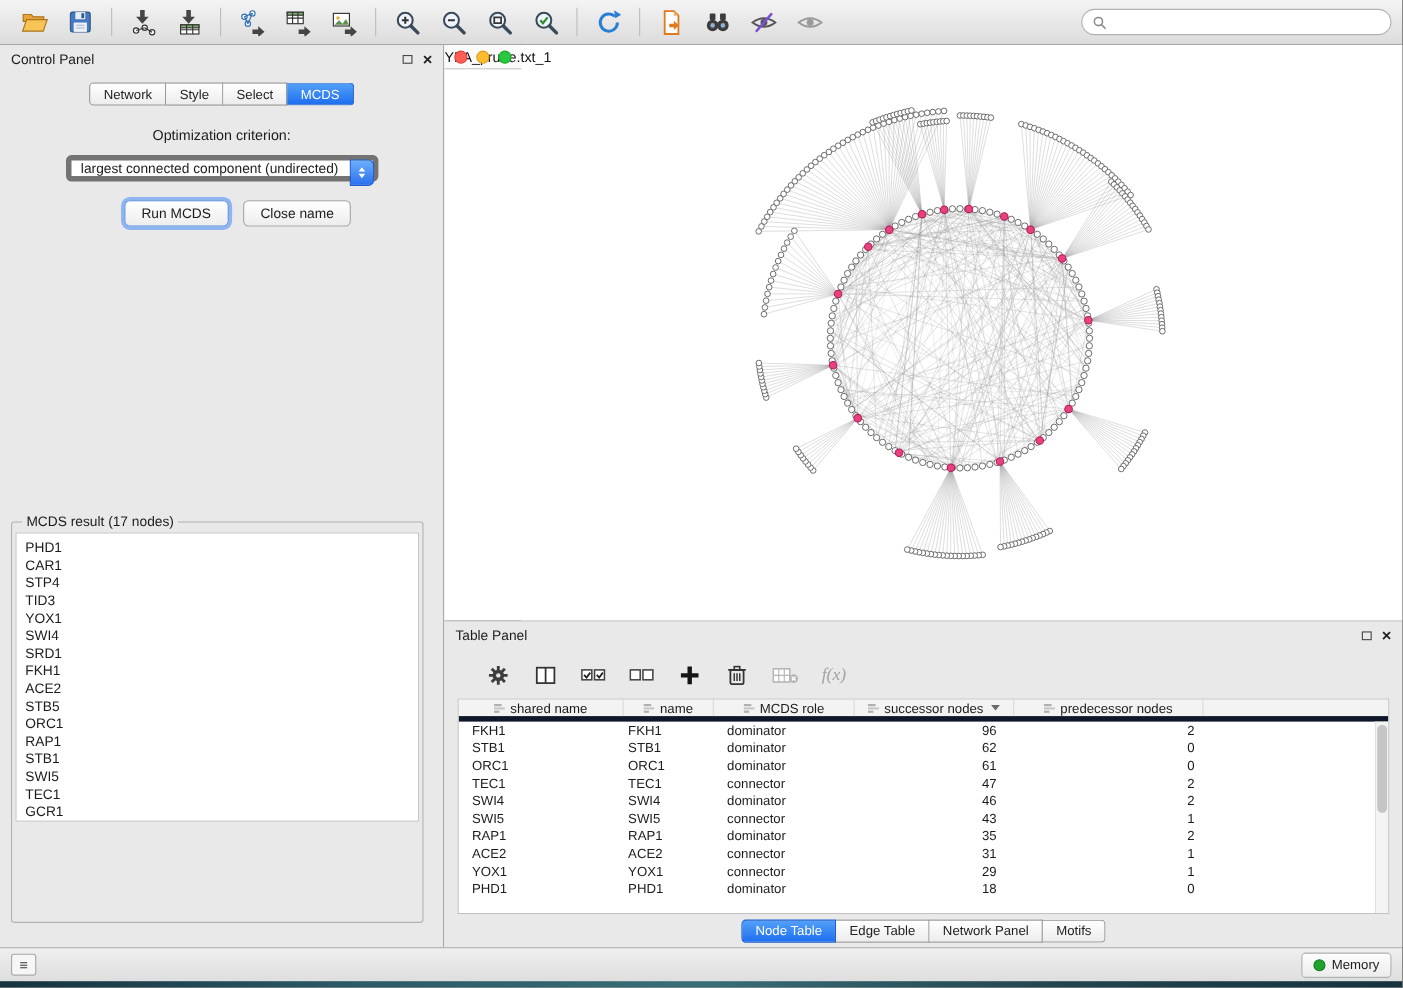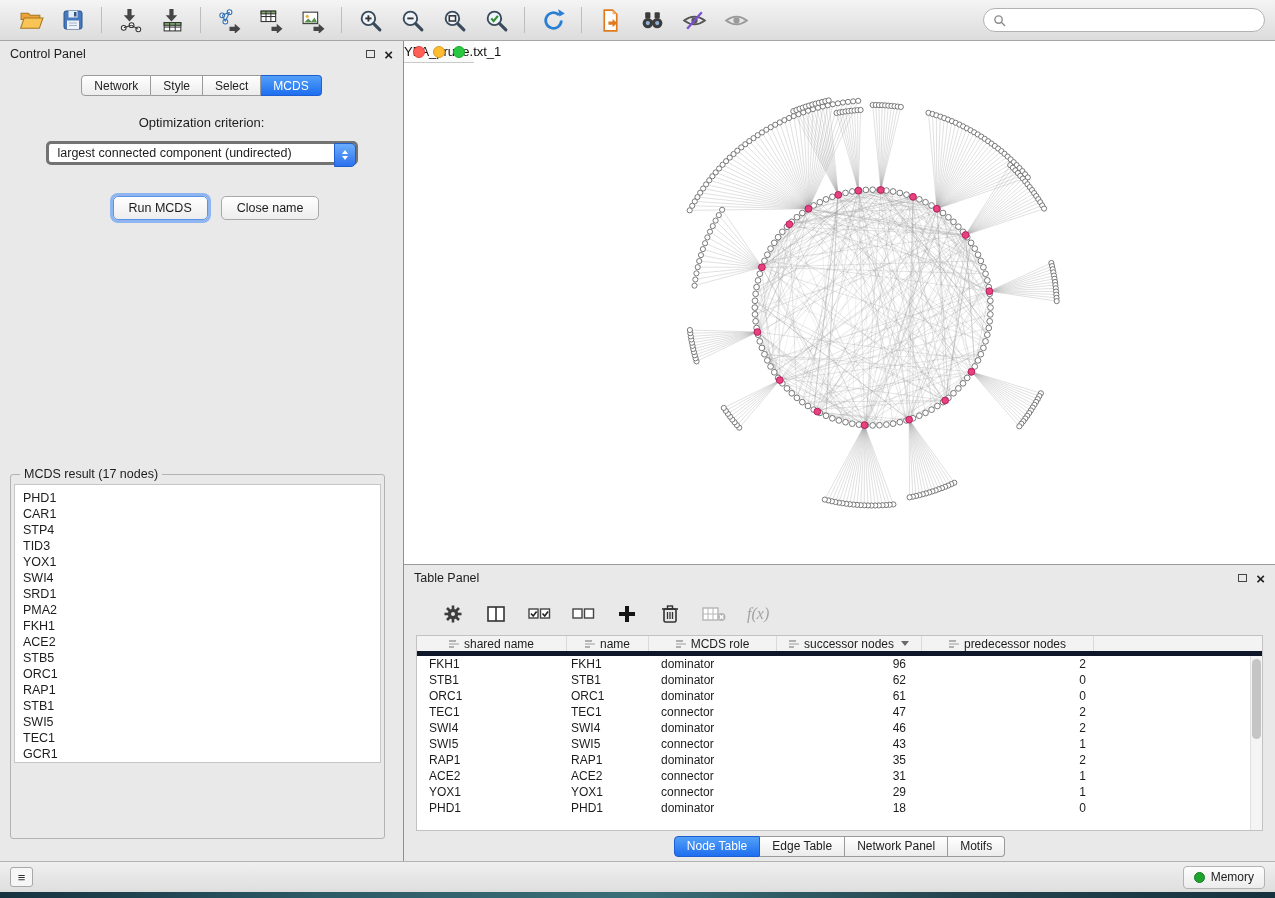--- a/index.html
+++ b/index.html
@@ -26,21 +26,21 @@
   .win-icons{margin-left:auto;display:flex;gap:9px;align-items:center;}
   .float-icon{width:9px;height:8px;border:1px solid #444;display:inline-block;}
   .close-icon{font-size:15px;font-weight:bold;color:#222;line-height:1;}
   .cp-tabs{display:flex;justify-content:center;margin-top:8px;}
   .tab{height:21px;padding:0 12px;font-size:12px;display:flex;align-items:center;cursor:default;
        background:linear-gradient(#ffffff,#ececec);border:1px solid #9a9a9a;border-left:none;color:#222;}
   .tab:first-child{border-left:1px solid #9a9a9a;border-radius:4px 0 0 4px;}
   .tab:last-child{border-radius:0 4px 4px 0;}
   .tab.active{background:linear-gradient(#53a0f8,#1e6ef0);color:#fff;border-color:#1d5fd0;}
   .opt-label{text-align:center;font-size:13px;margin-top:19px;}
-  .dropdown{margin:11px auto 18px;width:312px;height:24px;background:#fff;border:3px solid #737373;border-radius:5px;
+  .dropdown{margin:11px auto 4px;width:284px;height:24px;background:#fff;border:5px solid #737373;border-radius:5px;
             display:flex;align-items:center;position:relative;font-size:12.5px;padding-left:9px;}
   .dd-btn{position:absolute;right:-1px;top:-1px;width:22px;height:24px;border-radius:0 5px 5px 0;
           background:linear-gradient(#6caefc,#2b71ee);display:flex;flex-direction:column;align-items:center;justify-content:center;gap:2px;border:1px solid #1d5fd0;}
   .dd-up{width:0;height:0;border-left:3.5px solid transparent;border-right:3.5px solid transparent;border-bottom:4.5px solid #fff;}
   .dd-down{width:0;height:0;border-left:3.5px solid transparent;border-right:3.5px solid transparent;border-top:4.5px solid #fff;}
   .cp-buttons{display:flex;justify-content:center;gap:13px;margin-top:13px;}
   .btn{height:24px;padding:0 15px;font-size:12.5px;background:linear-gradient(#ffffff,#ededed);
        border:1px solid #a8a8a8;border-radius:5px;display:flex;align-items:center;cursor:default;}
   .btn.focus{box-shadow:0 0 0 3px rgba(70,138,247,.55);border-color:#5a93e8;margin-left:29px;}
   .result-fieldset{margin:auto 18px 22px 10px;height:372px;border:1px solid #b2b2b2;border-radius:3px;
@@ -275,21 +275,20 @@
       <fieldset class="result-fieldset">
         <legend>MCDS result (17 nodes)</legend>
         <div class="result-list">
             <div class="mcds-item">PHD1</div>
             <div class="mcds-item">CAR1</div>
             <div class="mcds-item">STP4</div>
             <div class="mcds-item">TID3</div>
             <div class="mcds-item">YOX1</div>
             <div class="mcds-item">SWI4</div>
             <div class="mcds-item">SRD1</div>
-            <div class="mcds-item">PMA2</div>
             <div class="mcds-item">FKH1</div>
             <div class="mcds-item">ACE2</div>
             <div class="mcds-item">STB5</div>
             <div class="mcds-item">ORC1</div>
             <div class="mcds-item">RAP1</div>
             <div class="mcds-item">STB1</div>
             <div class="mcds-item">SWI5</div>
             <div class="mcds-item">TEC1</div>
             <div class="mcds-item">GCR1</div>
           </div>

